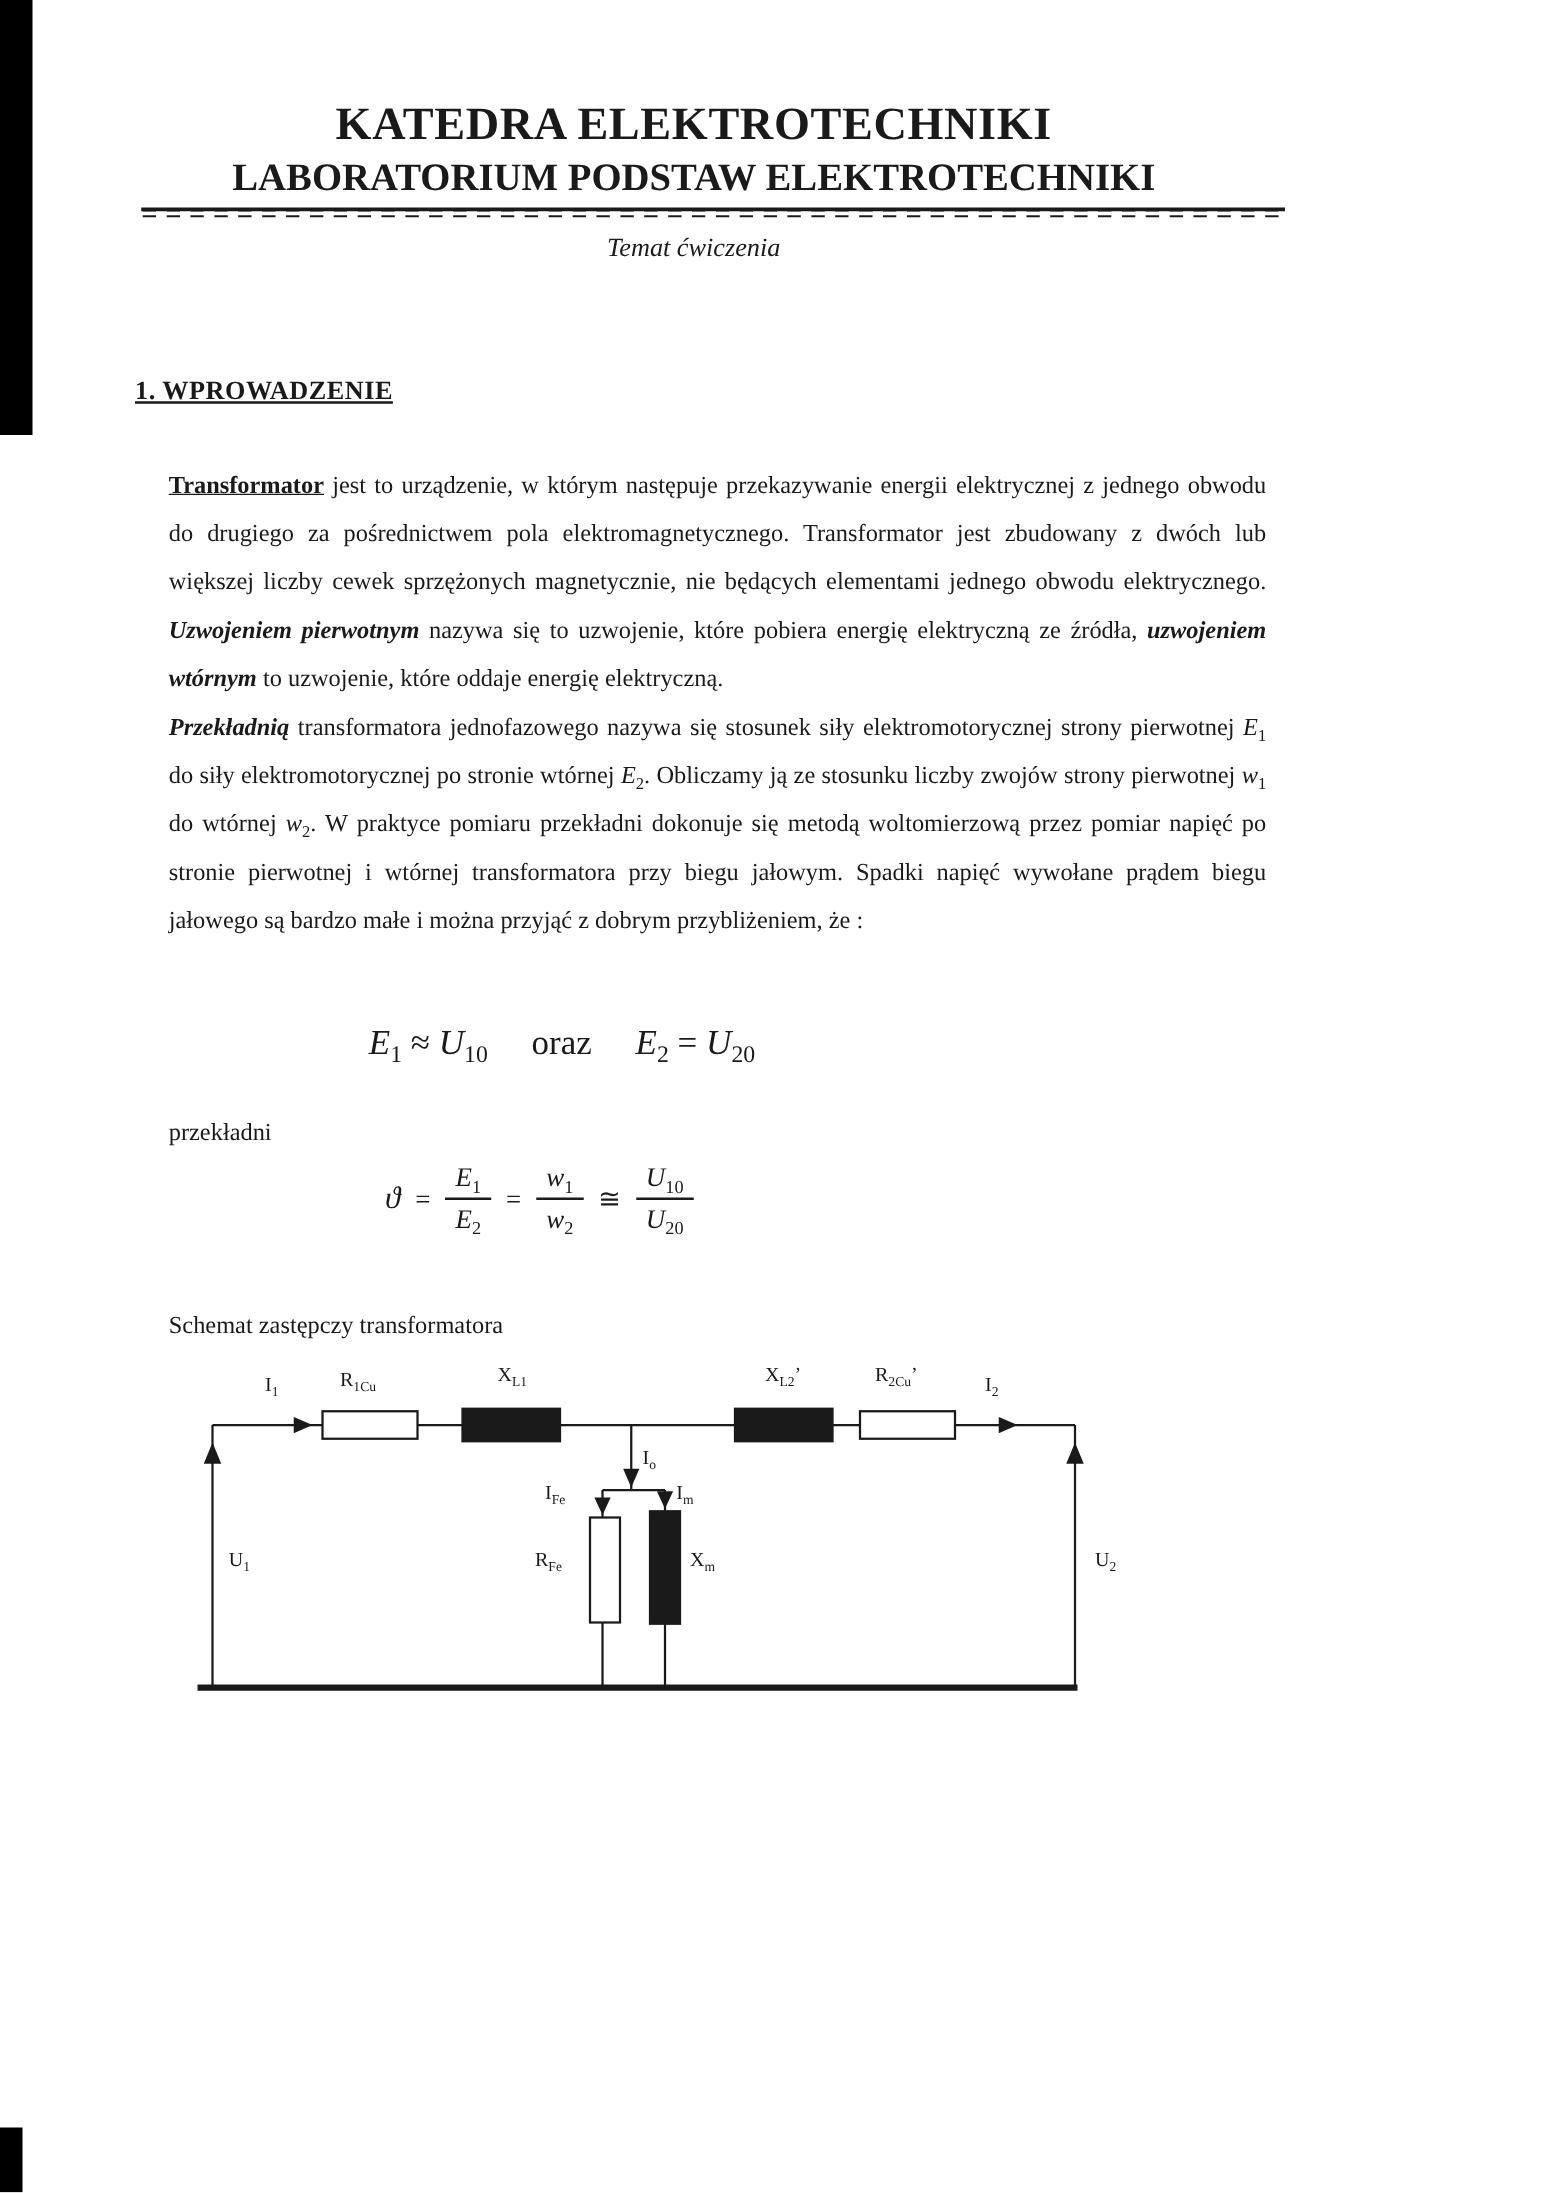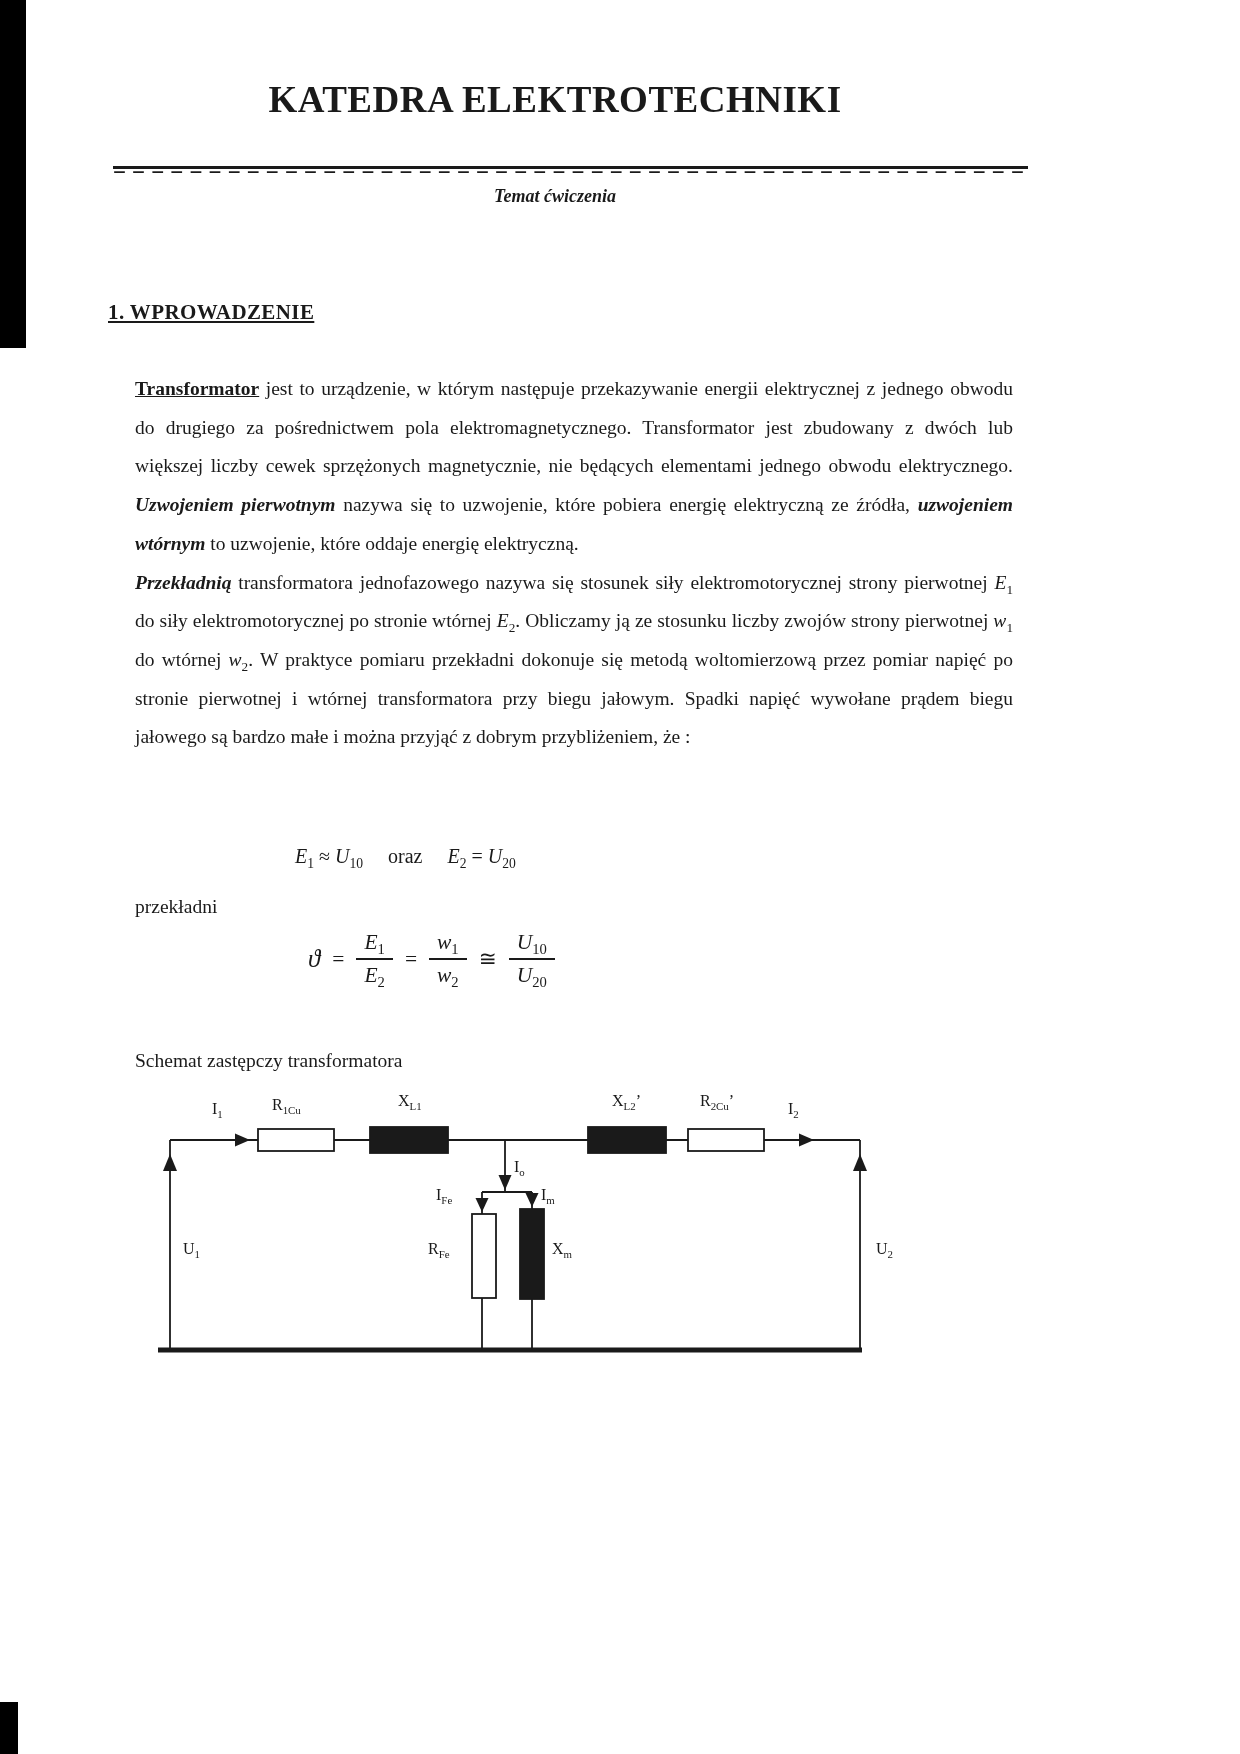--- a/index.html
+++ b/index.html
@@ -16,32 +16,32 @@
   .abs { position: absolute; }
   .centered { left: 0; width: 1110px; text-align: center; }
   .t1 { top: 78px;  font-size: 37px; font-weight: bold; letter-spacing: .5px; }
   .t2 { top: 124px; font-size: 31px; font-weight: bold; }
   .rule { top: 166px; left: 113px; width: 992px; border-top: 3px solid #1a1a1a; }
   .equals {
     top: 158px; left: 113px; width: 992px;
     font-weight: bold; font-size: 23px; letter-spacing: 6px;
     white-space: nowrap; overflow: hidden;
   }
-  .temat   { top: 186px; font-size: 18px; font-weight: bold; font-style: italic; }
+  .temat   { top: 186px; font-size: 21px; font-weight: normal; font-style: italic; }
   .pomiary { top: 210px; font-size: 29px; font-weight: bold; letter-spacing: .3px; }
   .section-h { top: 300px; left: 108px; font-size: 21px; font-weight: bold; letter-spacing: .4px; text-decoration: underline; }
   .bodytext {
     top: 370px; left: 135px; width: 878px;
     font-size: 19.5px; line-height: 38.7px; text-align: justify;
   }
   .bodytext p { margin: 0; }
   .run-b  { font-weight: bold; text-decoration: underline; }
   .run-bi { font-weight: bold; font-style: italic; }
   sub { font-size: .68em; line-height: 0; }
-  .formula1 { top: 845px; left: 295px; font-size: 20px; }
+  .formula1 { top: 819px; left: 295px; font-size: 28px; }
   .przekladnia { top: 896px; left: 135px; font-size: 19.5px; }
   .formula2 { top: 930px; left: 308px; display: flex; align-items: center; font-size: 21.5px; }
   .formula2 .op { margin: 0 12px; }
   .theta { font-style: italic; font-size: 25px; }
   .frac { display: inline-flex; flex-direction: column; align-items: flex-start; }
   .frac .num { padding: 0 8px 3px; border-bottom: 2px solid #1a1a1a; }
   .frac .den { padding: 3px 8px 0; }
   .caption { top: 1050px; left: 135px; font-size: 19.5px; }
   .clabel { position: absolute; font-size: 16px; white-space: nowrap; }
   svg.circuit { position: absolute; left: 0; top: 0; pointer-events: none; }
@@ -50,20 +50,21 @@
 </style>
 </head>
 <body>
 
 <div class="page">
 
   <div class="scan-tl"></div>
   <div class="scan-bl"></div>
 
   <div class="abs centered t1">KATEDRA ELEKTROTECHNIKI</div>
+  <div class="abs centered t2">LABORATORIUM PODSTAW ELEKTROTECHNIKI</div>
   <div class="abs rule"></div>
   <div class="abs equals">============================================================</div>
   <div class="abs centered temat">Temat ćwiczenia</div>
 
   <div class="abs section-h">1. WPROWADZENIE</div>
 
   <div class="abs bodytext">
     <p><span class="run-b">Transformator</span><span> jest to urządzenie, w którym następuje przekazywanie energii elektrycznej z jednego obwodu do drugiego za pośrednictwem pola elektromagnetycznego. Transformator jest zbudowany z dwóch lub większej liczby cewek sprzężonych magnetycznie, nie będących elementami jednego obwodu elektrycznego. </span><span class="run-bi">Uzwojeniem pierwotnym</span><span> nazywa się to uzwojenie, które pobiera energię elektryczną ze źródła, </span><span class="run-bi">uzwojeniem wtórnym</span><span> to uzwojenie, które oddaje energię elektryczną.</span></p>
     <p><span class="run-bi">Przekładnią</span><span> transformatora jednofazowego nazywa się stosunek siły elektromotorycznej strony pierwotnej </span><span><i>E</i><sub>1</sub></span><span> do siły elektromotorycznej po stronie wtórnej </span><span><i>E</i><sub>2</sub></span><span>. Obliczamy ją ze stosunku liczby zwojów strony pierwotnej </span><span><i>w</i><sub>1</sub></span><span> do wtórnej </span><span><i>w</i><sub>2</sub></span><span>. W praktyce pomiaru przekładni dokonuje się metodą woltomierzową przez pomiar napięć po stronie pierwotnej i wtórnej transformatora przy biegu jałowym. Spadki napięć wywołane prądem biegu jałowego są bardzo małe i można przyjąć z dobrym przybliżeniem, że :</span></p>
   </div>

